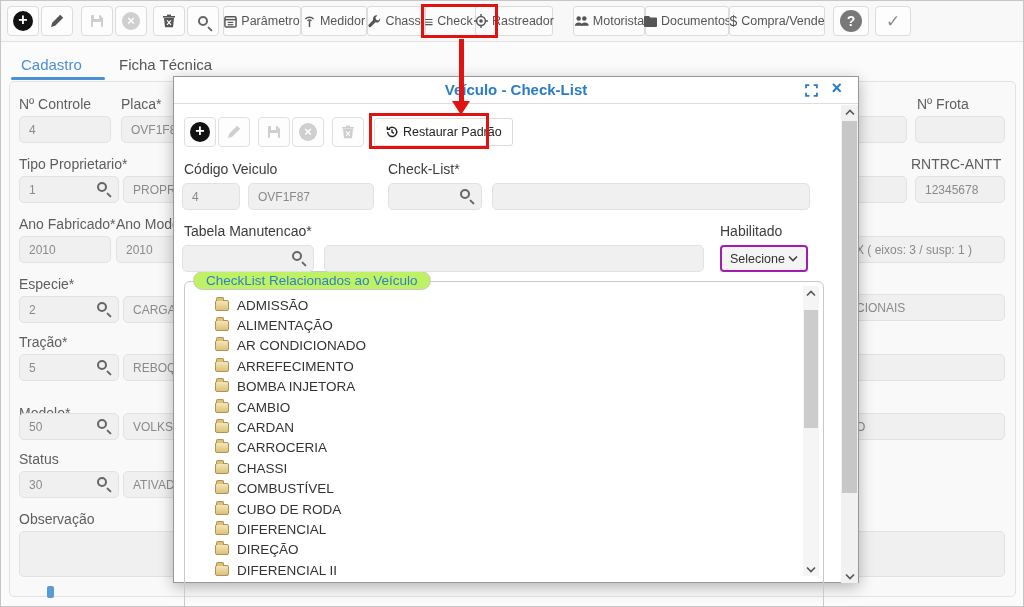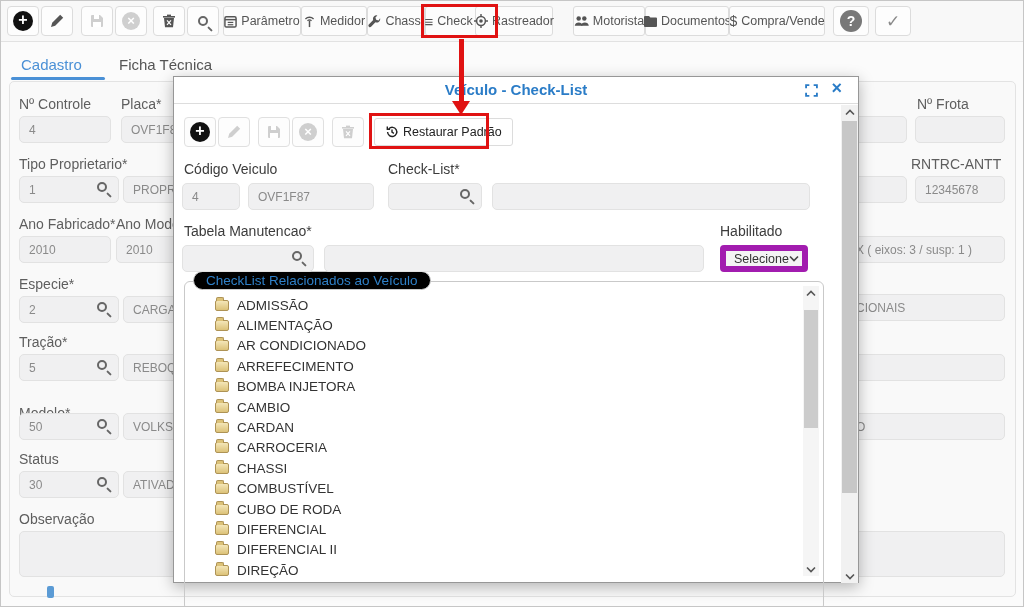--- a/index.html
+++ b/index.html
@@ -58,21 +58,21 @@
   .modal .lbl { color:#3c3c3c; }
   .mtbtn { position:absolute; width:32px; height:30px; top:40px; background:#fdfdfd;
            border:1px solid #e0e0e0; border-radius:4px; display:flex;
            align-items:center; justify-content:center; cursor:pointer; }
   .restore-btn { position:absolute; left:200px; top:41px; height:28px; padding:0 10px;
                  background:#fff; border:1px solid #dcdcdc; border-radius:3px;
                  display:flex; align-items:center; gap:4px; font-size:12.5px; color:#222;
                  cursor:pointer; z-index:11; }
   .fieldset { position:absolute; left:10px; top:204px; width:640px; height:330px;
               border:1px solid #c9c9c9; border-radius:6px; }
-  .legend { position:absolute; left:8px; top:-11px; padding:1px 12px; background:#000000;
+  .legend { position:absolute; left:8px; top:-11px; padding:1px 12px; background:#bef264;
             border:1px solid #c9c9c9; border-radius:11px; font-size:13.5px; color:#2f80c8;
             white-space:nowrap; }
   .tree { position:absolute; left:30px; top:13px; right:26px; bottom:2px; overflow:hidden; }
   .tree-item { display:flex; align-items:center; gap:8px; height:20.4px;
                font-size:13.5px; color:#333; cursor:pointer; white-space:nowrap; }
   .folder { width:14px; height:11px; position:relative; border-radius:2px;
             background:linear-gradient(#f4e6b8,#dcc278); border:1px solid #ae9355; flex:0 0 auto; }
   .folder::before { content:""; position:absolute; left:0px; top:-4px; width:6px; height:3px;
                     background:#dcc278; border:1px solid #ae9355; border-bottom:none;
                     border-radius:2px 2px 0 0; }
@@ -82,21 +82,21 @@
   .sb .thumb { position:absolute; left:1px; right:1px; background:#c7c7c7; }
   .sb .arr { position:absolute; left:0; width:100%; height:14px; display:flex;
              align-items:center; justify-content:center; color:#555; }
   .sb-outer { left:667px; top:28px; width:17px; height:478px; }
   .sb-inner { position:absolute; right:4px; top:4px; width:16px; height:290px; background:#f5f5f5; }
   .sb-inner .thumb { position:absolute; left:1px; right:1px; background:#cccccc; }
   .sb-inner .arr { position:absolute; left:0; width:100%; height:14px; display:flex;
                    align-items:center; justify-content:center; color:#555; }
 
   
-  .select { position:absolute; height:27px; background:#f4f4f4; border:6px solid #a21caf;
+  .select { position:absolute; height:27px; background:#f4f4f4; border:2px solid #a21caf;
             border-radius:4px; display:flex; align-items:center; justify-content:space-between;
             padding:0 8px; font-size:12.5px; color:#333; cursor:pointer; z-index:2; }
 
   
   .red-box { position:absolute; border:3px solid #e01212; z-index:40; pointer-events:none; }
   .arrow-shaft { position:absolute; left:435px; top:38px; width:5px; height:62px;
                  background:#e01212; z-index:41; }
   .arrow-head { position:absolute; left:428px; top:100px; width:0; height:0;
                 border-left:9px solid transparent; border-right:9px solid transparent;
                 border-top:14px solid #e01212; z-index:41; }
@@ -414,25 +414,25 @@
         <div class="tree-item">
             <span class="folder"></span>
             <span>CUBO DE RODA</span>
           </div>
         <div class="tree-item">
             <span class="folder"></span>
             <span>DIFERENCIAL</span>
           </div>
         <div class="tree-item">
             <span class="folder"></span>
+            <span>DIREÇÃO</span>
+          </div>
+        <div class="tree-item">
+            <span class="folder"></span>
             <span>DIFERENCIAL II</span>
-          </div>
-        <div class="tree-item">
-            <span class="folder"></span>
-            <span>DIREÇÃO</span>
           </div>
       </div>
 
       <div class="sb-inner">
         <div class="arr" style="top:0;">
           <svg width="10" height="7" viewBox="0 0 10 7" fill="none" stroke="#555" stroke-width="1.6">
               <path d="M1 5.5l4-4 4 4"></path>
             </svg>
         </div>
         <div class="thumb" style="top:24px;height:118px;"></div>

